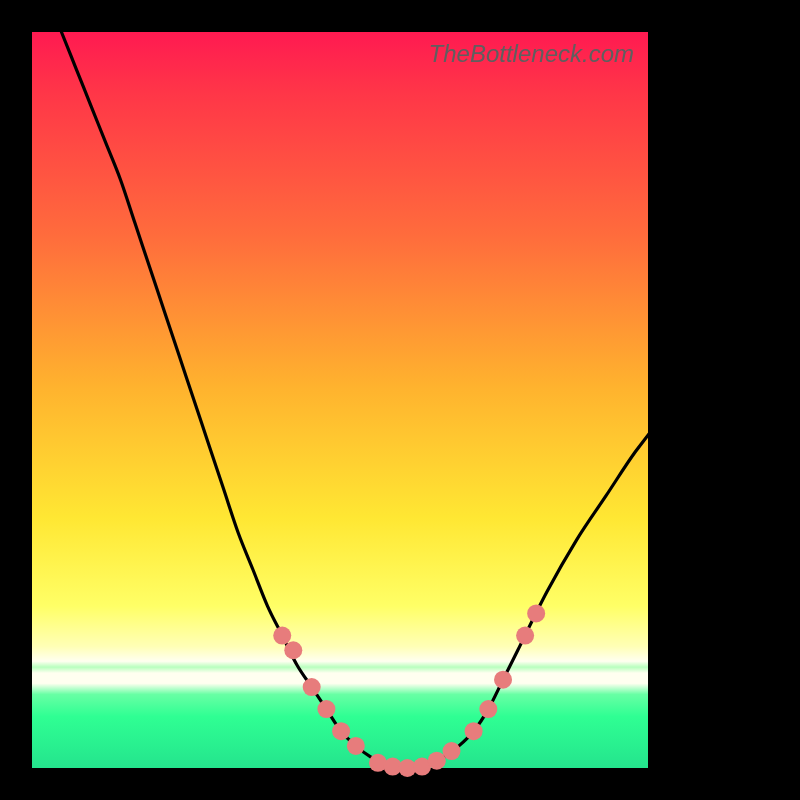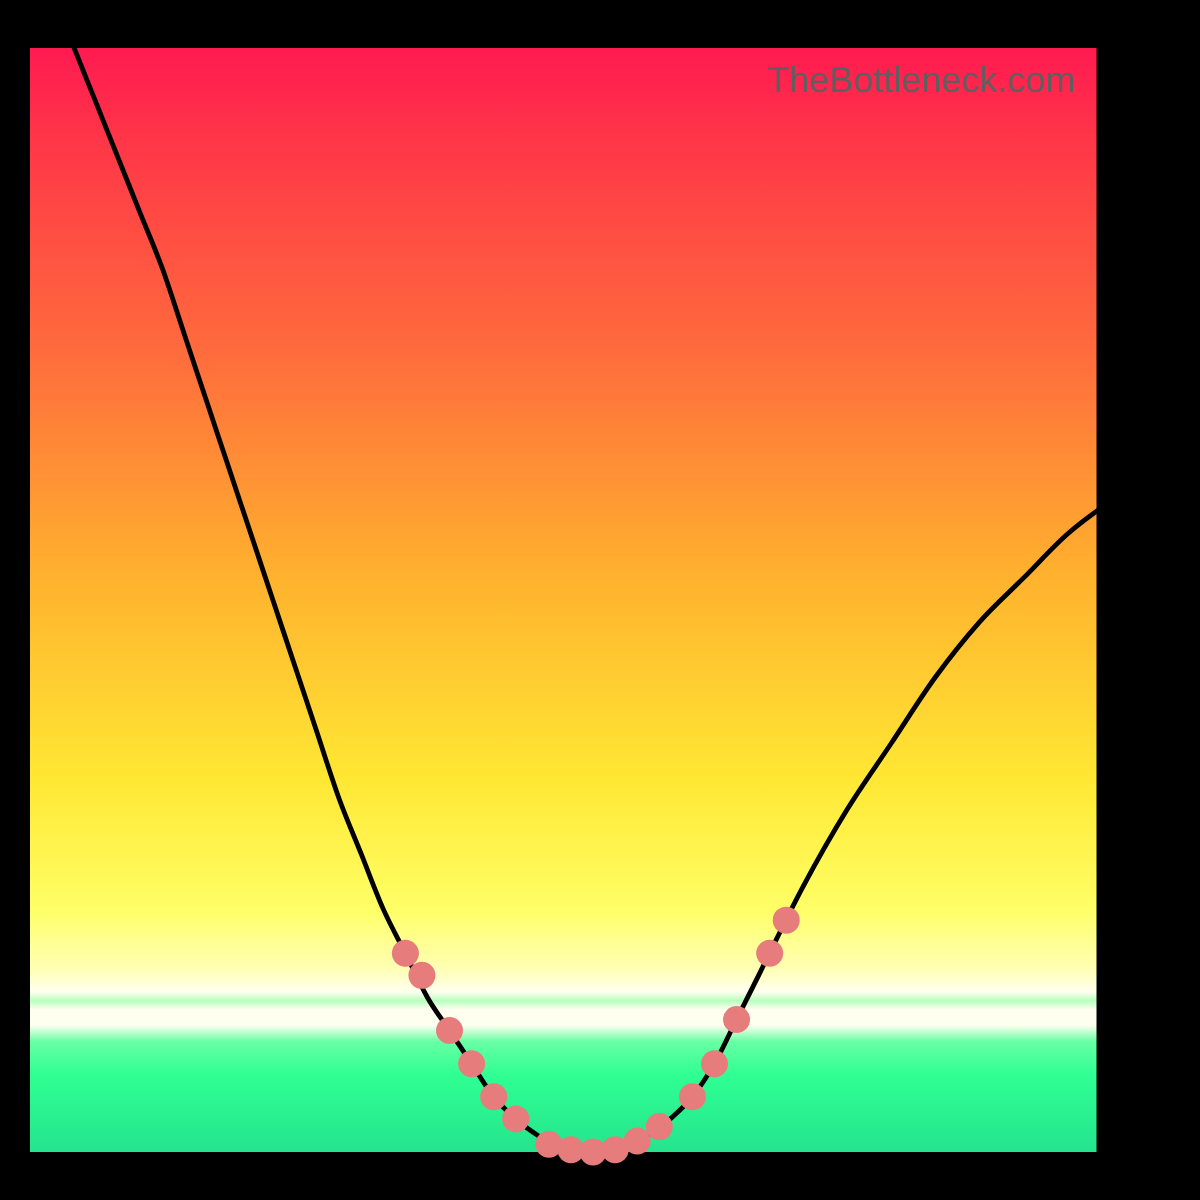--- a/index.html
+++ b/index.html
@@ -12,42 +12,43 @@
     font-family: Arial, Helvetica, sans-serif;
   }
   .frame {
     position: relative;
     width: 800px;
     height: 800px;
     background: #000;
   }
   .plot-area {
     position: absolute;
-    left: 20px;
+    left: 32px;
     top: 32px;
-    width: 711px;
+    width: 616px;
     height: 736px;
     
     background: linear-gradient(
       to bottom,
       #ff1a51 0%,
       #ff3548 8%,
       #ff6d3c 28%,
       #ffb22e 48%,
       #ffe733 66%,
       #ffff66 78%,
       #ffffb6 83.5%,
       #fffff0 85.5%,
       #b8ffbe 86.3%,
       #fffff0 87.1%,
       #fffff0 88.5%,
       #68ffa4 90%,
       #2fff93 93%,
       #24e48d 100%
     );
+    font-style: italic;
   }
   .watermark {
     position: absolute;
     top: 8px;
     right: 14px;
     font-size: 24px;
     color: #5f5f5f;
     font-weight: 400;
     letter-spacing: 0px;
     z-index: 10;

